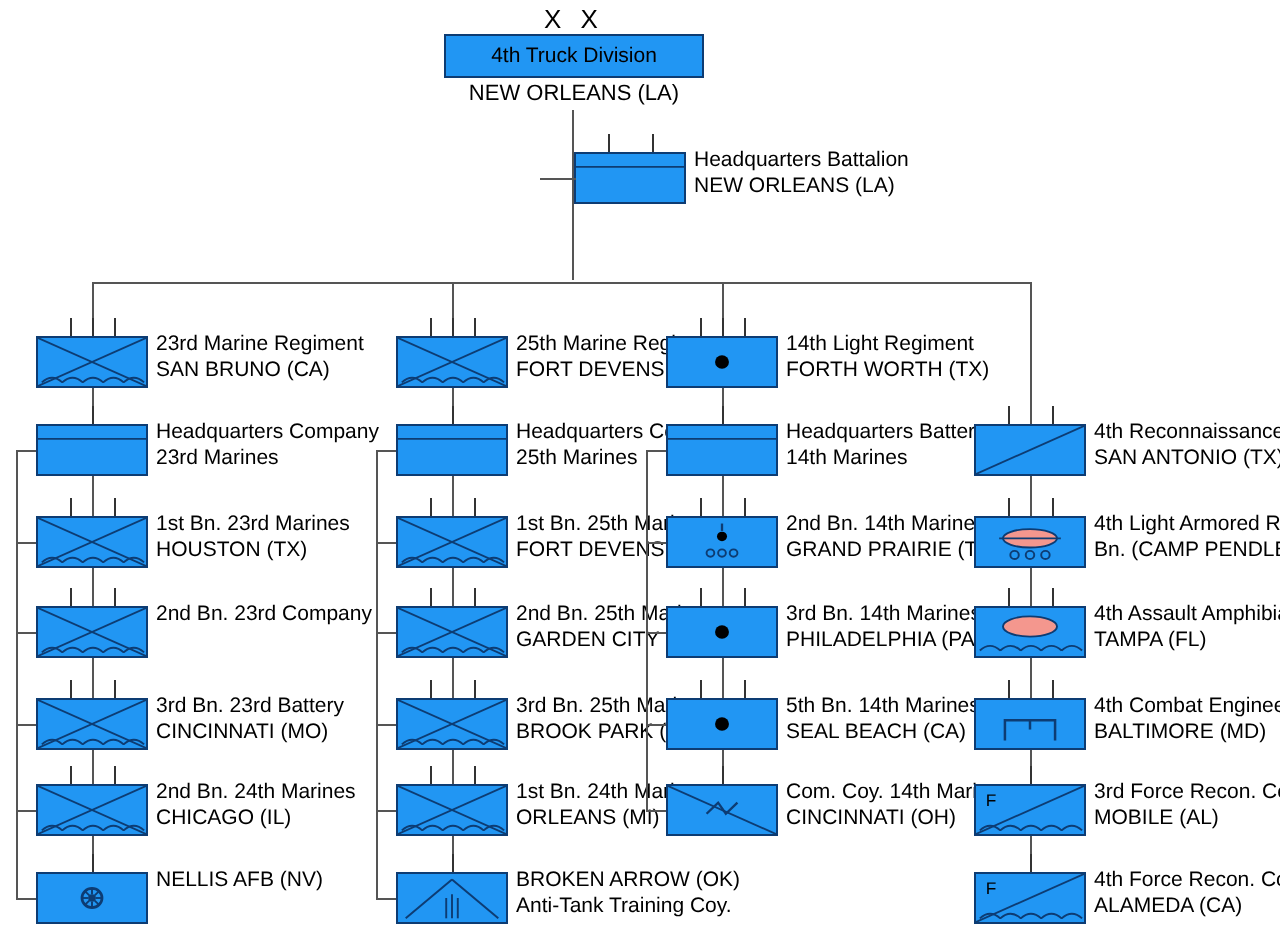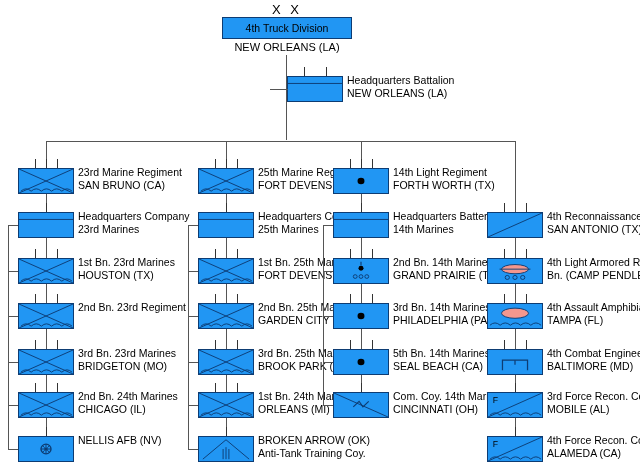--- a/index.html
+++ b/index.html
@@ -153,38 +153,38 @@
           <line x1="0" y1="0" x2="56" y2="26" stroke="#0d3c73" stroke-width="1"></line>
           <line x1="56" y1="0" x2="0" y2="26" stroke="#0d3c73" stroke-width="1"></line>
           <path d="M2 24 q5.3 -5 10.6 0 M12.6 24 q5.3 -5 10.6 0 M23.2 24 q5.3 -5 10.6 0 M33.8 24 q5.3 -5 10.6 0 M44.4 24 q5.3 -5 10.6 0 " fill="none" stroke="#0d3c73" stroke-width="1"></path>
         </svg>
       </div>
       <div class="flags">
         <i style="left: 17px;"></i>
         <i style="left: 39px;"></i>
       </div>
       <div class="lbl">
-        <div>2nd Bn. 23rd Regiment</div>
+        <div>2nd Bn. 23rd Company</div>
       </div>
     </div>
     <div class="node" style="left: 18px; top: 349px;">
       <div class="sym" style="background: rgb(33, 150, 243); border-color: rgb(13, 60, 115);">
         <svg viewBox="0 0 56 26" preserveAspectRatio="none">
           <line x1="0" y1="0" x2="56" y2="26" stroke="#0d3c73" stroke-width="1"></line>
           <line x1="56" y1="0" x2="0" y2="26" stroke="#0d3c73" stroke-width="1"></line>
           <path d="M2 24 q5.3 -5 10.6 0 M12.6 24 q5.3 -5 10.6 0 M23.2 24 q5.3 -5 10.6 0 M33.8 24 q5.3 -5 10.6 0 M44.4 24 q5.3 -5 10.6 0 " fill="none" stroke="#0d3c73" stroke-width="1"></path>
         </svg>
       </div>
       <div class="flags">
         <i style="left: 17px;"></i>
         <i style="left: 39px;"></i>
       </div>
       <div class="lbl">
-        <div>3rd Bn. 23rd Marines</div>
-        <div>BRIDGETON (MO)</div>
+        <div>3rd Bn. 23rd Battery</div>
+        <div>CINCINNATI (MO)</div>
       </div>
     </div>
     <div class="node" style="left: 18px; top: 392px;">
       <div class="sym" style="background: rgb(33, 150, 243); border-color: rgb(13, 60, 115);">
         <svg viewBox="0 0 56 26" preserveAspectRatio="none">
           <line x1="0" y1="0" x2="56" y2="26" stroke="#0d3c73" stroke-width="1"></line>
           <line x1="56" y1="0" x2="0" y2="26" stroke="#0d3c73" stroke-width="1"></line>
           <path d="M2 24 q5.3 -5 10.6 0 M12.6 24 q5.3 -5 10.6 0 M23.2 24 q5.3 -5 10.6 0 M33.8 24 q5.3 -5 10.6 0 M44.4 24 q5.3 -5 10.6 0 " fill="none" stroke="#0d3c73" stroke-width="1"></path>
         </svg>
       </div>

